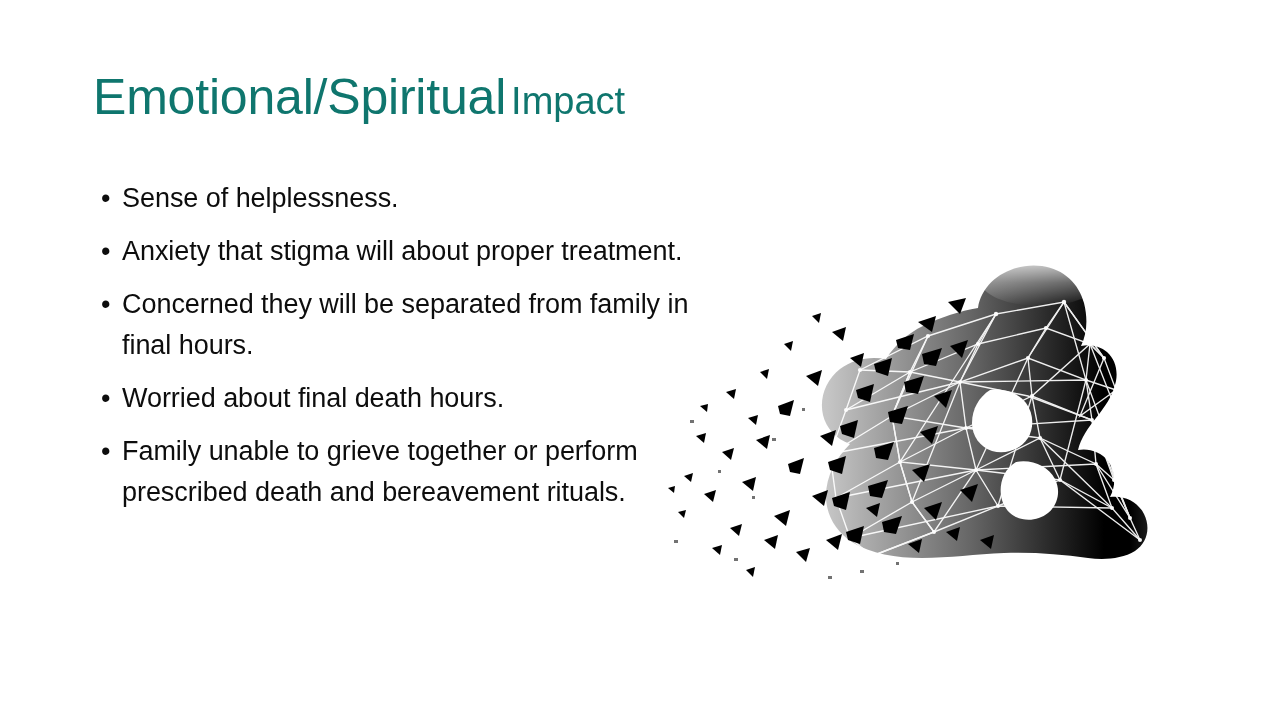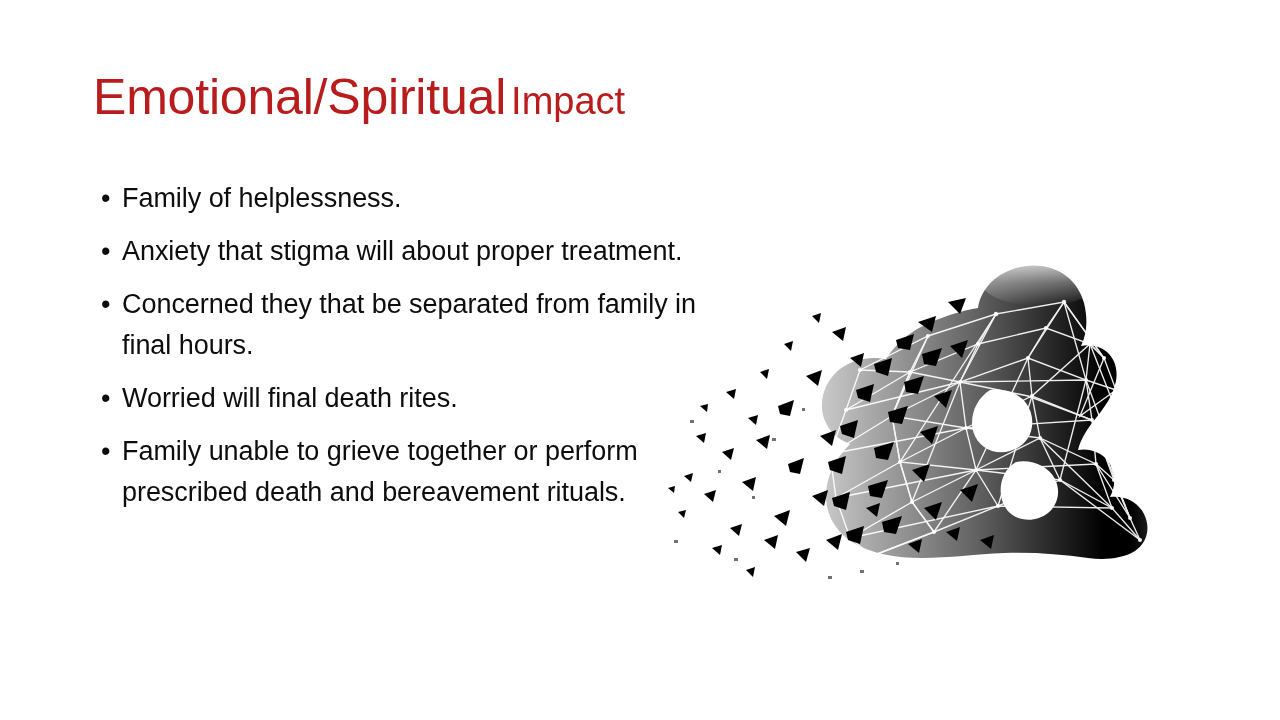--- a/index.html
+++ b/index.html
@@ -26,21 +26,21 @@
   }
 
   
   .slide-title {
     position: absolute;
     left: 93px;
     top: 72px;
     width: 1000px;
     line-height: 1.0;
     white-space: nowrap;
-    color: #b91c1c;
+    color: #0f766e;
     font-weight: 400;
   }
   .title-main {
     font-size: 50px;
     letter-spacing: -0.2px;
   }
   .title-sub {
     font-size: 38px;
     letter-spacing: 0px;
     padding-left: 5px;
@@ -101,33 +101,33 @@
 
 <div class="slide">
 
   <div class="slide-title">
     <span class="title-main">Emotional/Spiritual</span><span class="title-sub">Impact</span>
   </div>
 
   <ul class="body-list">
     <li class="bullet-item">
       <span class="bullet-marker">•</span>
-      <span class="bullet-text">Family of helplessness.</span>
+      <span class="bullet-text">Sense of helplessness.</span>
     </li>
     <li class="bullet-item">
       <span class="bullet-marker">•</span>
       <span class="bullet-text">Anxiety that stigma will about proper treatment.</span>
     </li>
     <li class="bullet-item">
       <span class="bullet-marker">•</span>
-      <span class="bullet-text">Concerned they that be separated from family in final hours.</span>
-    </li>
-    <li class="bullet-item">
-      <span class="bullet-marker">•</span>
-      <span class="bullet-text">Worried will final death rites.</span>
+      <span class="bullet-text">Concerned they will be separated from family in final hours.</span>
+    </li>
+    <li class="bullet-item">
+      <span class="bullet-marker">•</span>
+      <span class="bullet-text">Worried about final death hours.</span>
     </li>
     <li class="bullet-item">
       <span class="bullet-marker">•</span>
       <span class="bullet-text">Family unable to grieve together or perform prescribed death and bereavement rituals.</span>
     </li>
   </ul>
 
   <div class="artwork">
     <svg viewBox="0 0 600 340" preserveAspectRatio="xMidYMid meet" aria-hidden="true">
       <defs>

